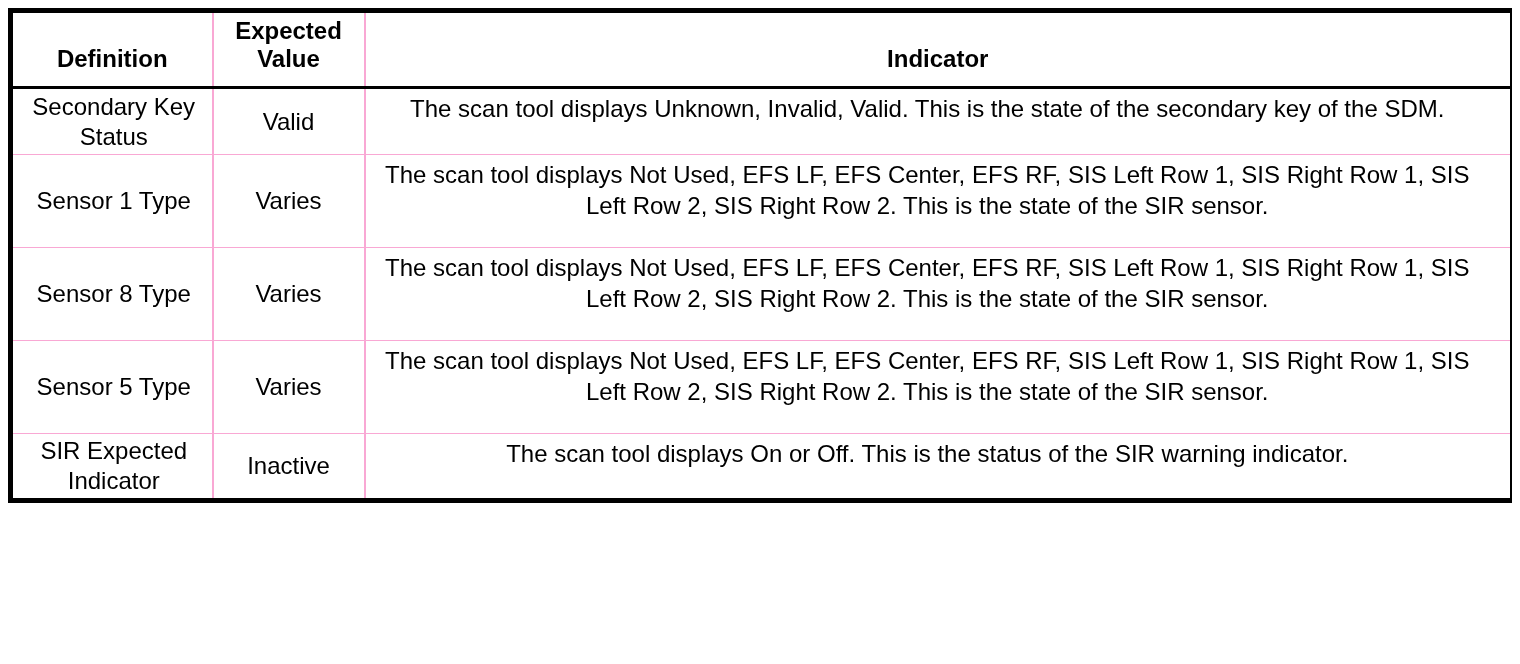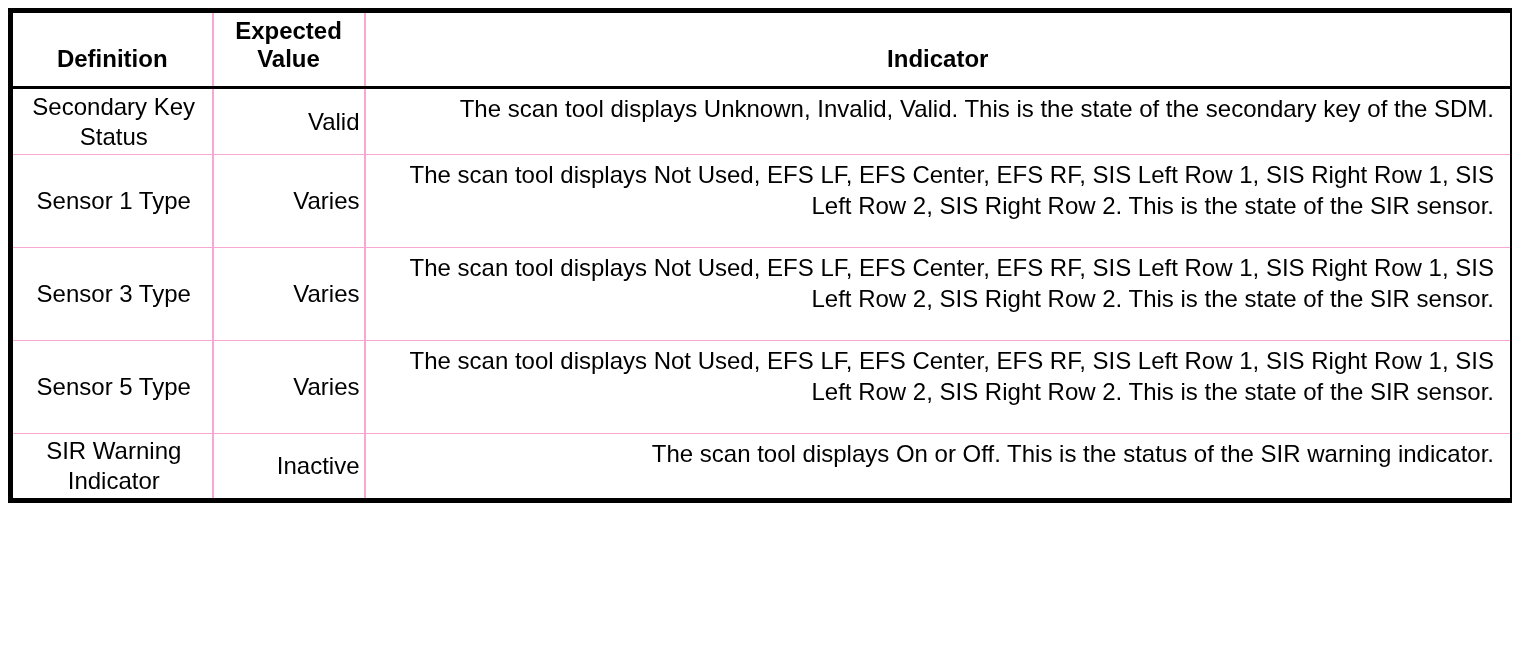--- a/index.html
+++ b/index.html
@@ -45,29 +45,29 @@
     font-weight: normal;
   }
   td.cell-param {
     vertical-align: middle;
     text-align: center;
     line-height: 30px;
     padding: 2px 4px 2px 7px;
   }
   td.cell-expected {
     vertical-align: middle;
-    text-align: right;
+    text-align: center;
     line-height: 30px;
-    padding: 2px 4px;
+    padding: 2px 20px;
   }
   td.cell-def {
     vertical-align: top;
-    text-align: right;
+    text-align: center;
     line-height: 31px;
-    padding: 4px 16px 2px 7px;
+    padding: 4px 28px 2px 7px;
   }
   tr.row-first  { height: 67px; }
   tr.row-mid    { height: 93px; }
   tr.row-last   { height: 66px; }
 </style>
 </head>
 <body>
 
 <table class="data-table">
   <colgroup>
@@ -87,28 +87,28 @@
       <td class="cell-param">Secondary Key Status</td>
       <td class="cell-expected">Valid</td>
       <td class="cell-def">The scan tool displays Unknown, Invalid, Valid. This is the state of the secondary key of the SDM.</td>
     </tr>
     <tr class="row-mid">
       <td class="cell-param">Sensor 1 Type</td>
       <td class="cell-expected">Varies</td>
       <td class="cell-def">The scan tool displays Not Used, EFS LF, EFS Center, EFS RF, SIS Left Row 1, SIS Right Row 1, SIS Left Row 2, SIS Right Row 2. This is the state of the SIR sensor.</td>
     </tr>
     <tr class="row-mid">
-      <td class="cell-param">Sensor 3 Type</td>
+      <td class="cell-param">Sensor 8 Type</td>
       <td class="cell-expected">Varies</td>
       <td class="cell-def">The scan tool displays Not Used, EFS LF, EFS Center, EFS RF, SIS Left Row 1, SIS Right Row 1, SIS Left Row 2, SIS Right Row 2. This is the state of the SIR sensor.</td>
     </tr>
     <tr class="row-mid">
       <td class="cell-param">Sensor 5 Type</td>
       <td class="cell-expected">Varies</td>
       <td class="cell-def">The scan tool displays Not Used, EFS LF, EFS Center, EFS RF, SIS Left Row 1, SIS Right Row 1, SIS Left Row 2, SIS Right Row 2. This is the state of the SIR sensor.</td>
     </tr>
     <tr class="row-last">
-      <td class="cell-param">SIR Warning Indicator</td>
+      <td class="cell-param">SIR Expected Indicator</td>
       <td class="cell-expected">Inactive</td>
       <td class="cell-def">The scan tool displays On or Off. This is the status of the SIR warning indicator.</td>
     </tr>
   </tbody>
 </table>
 
 </body></html>

